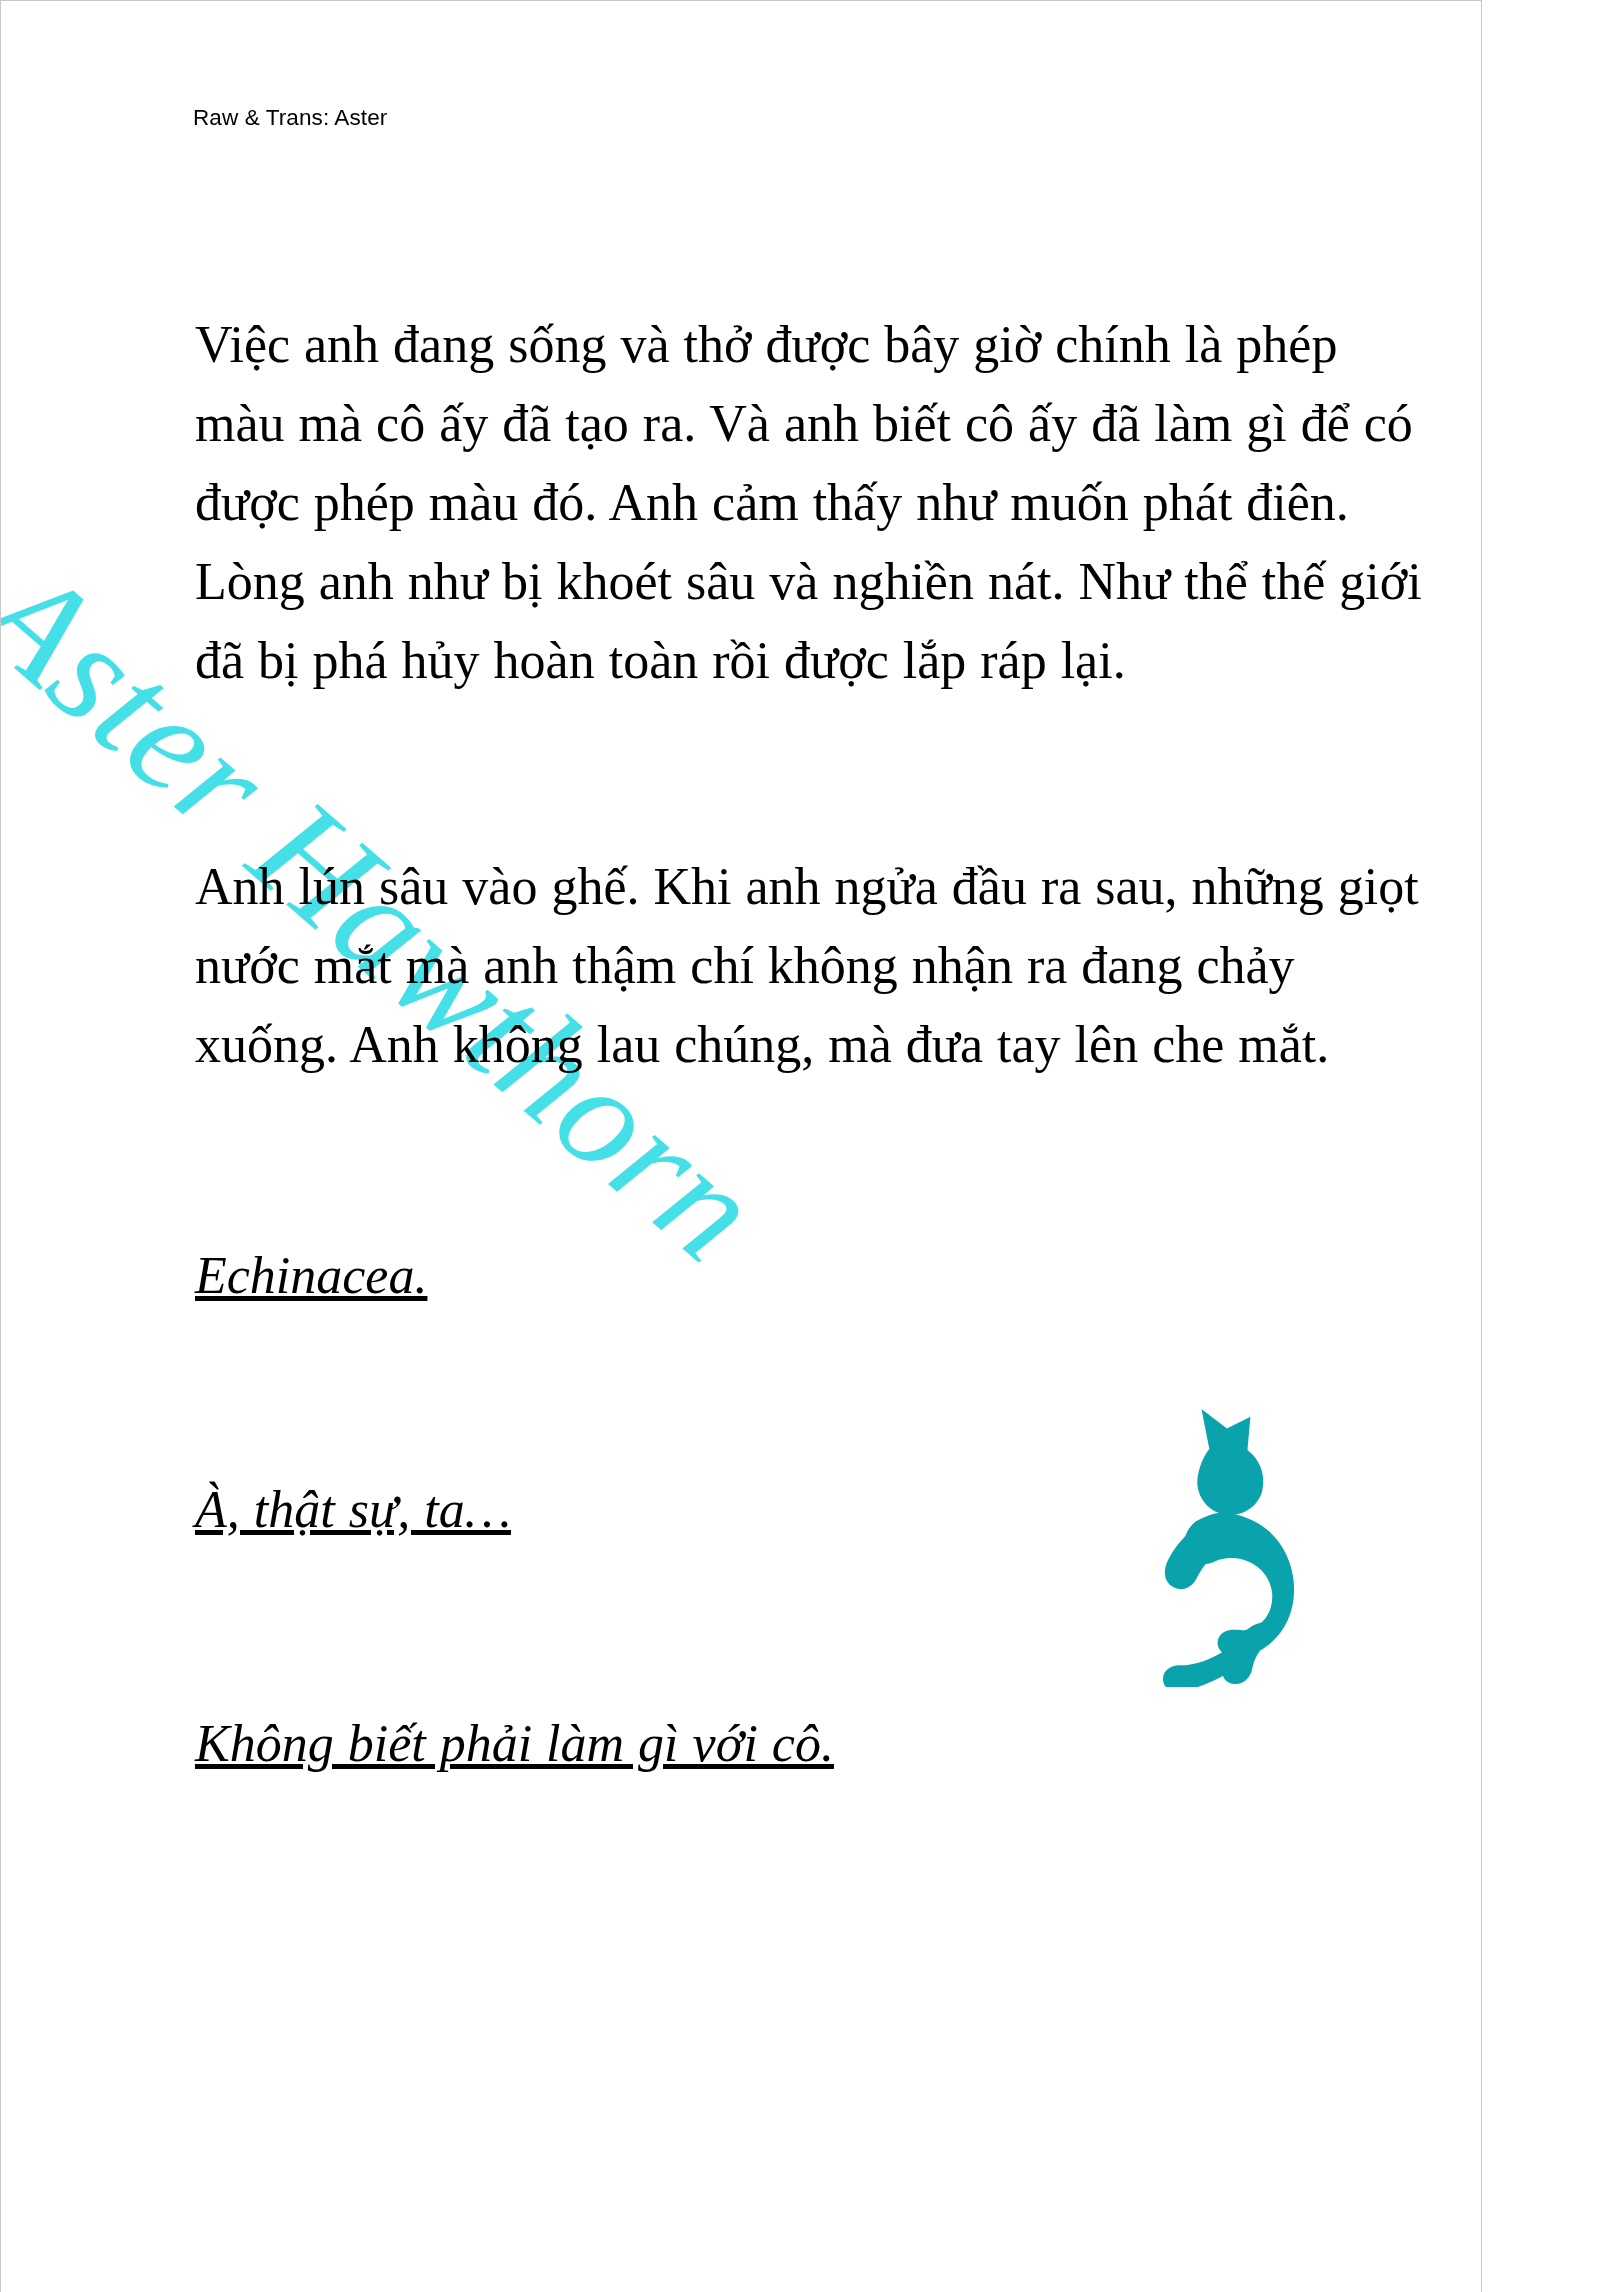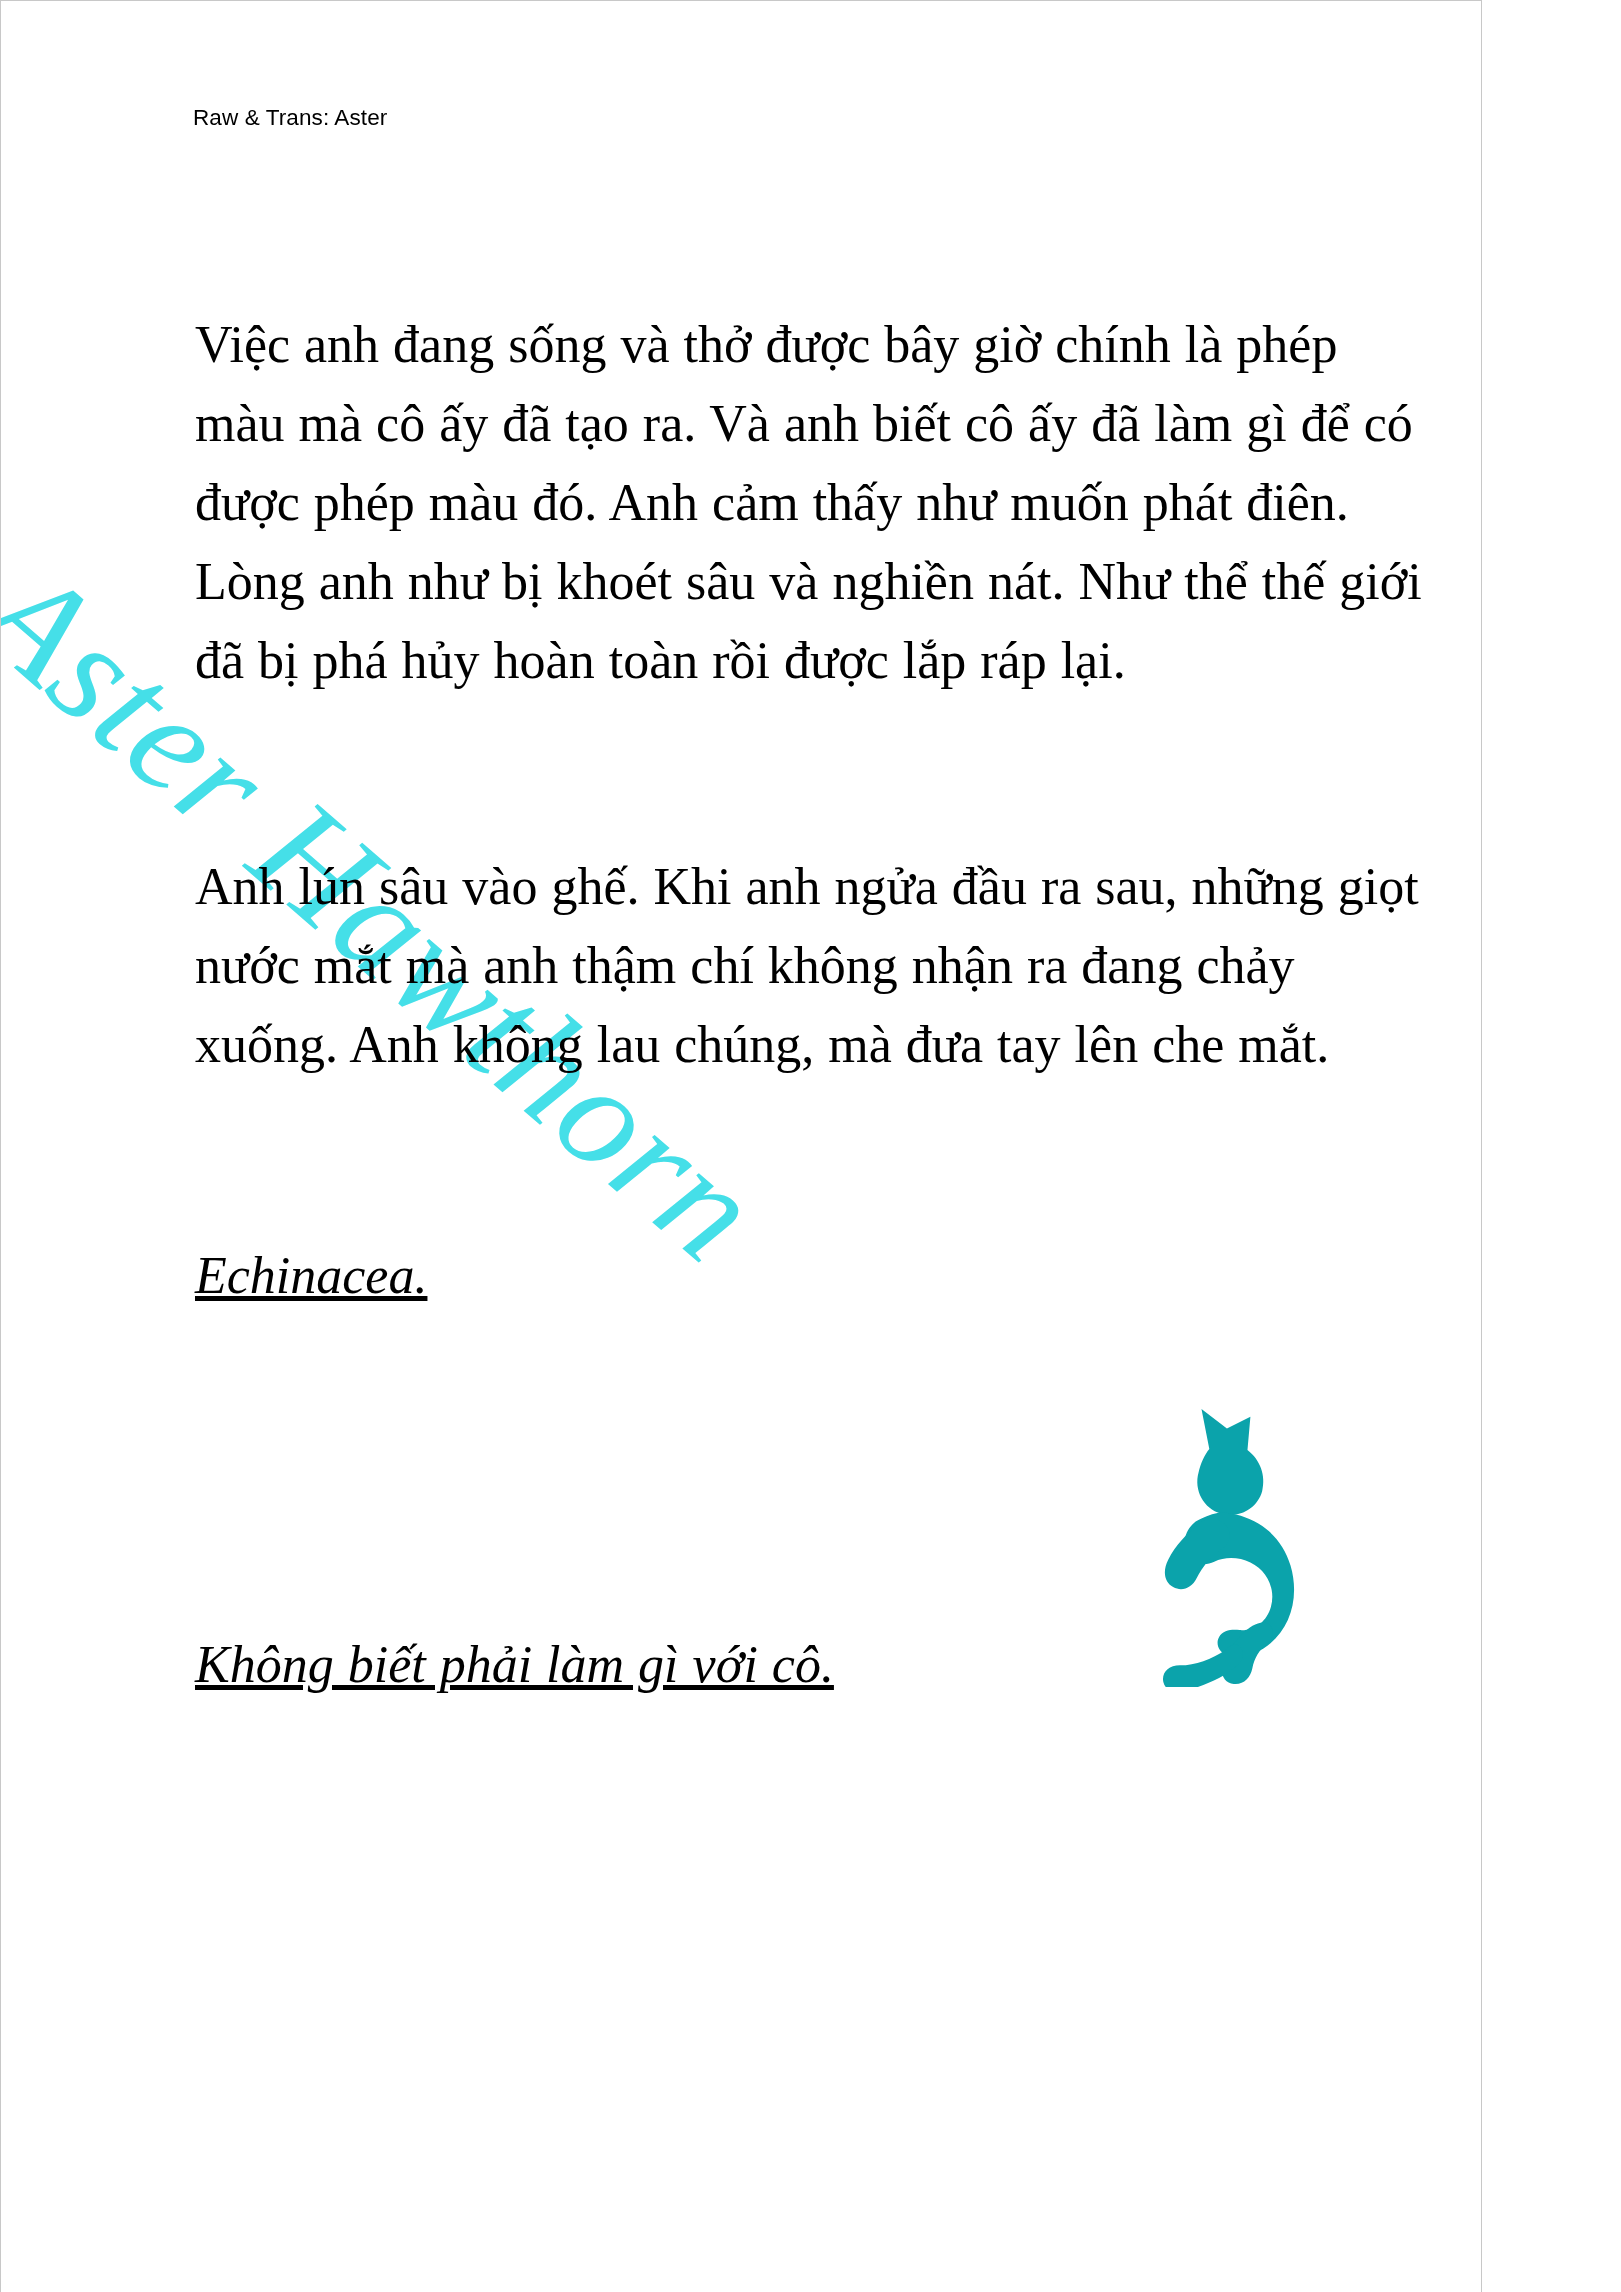--- a/index.html
+++ b/index.html
@@ -105,20 +105,21 @@
     <div class="gap-1"></div>
 
     <p class="para">Anh lún sâu vào ghế. Khi anh ngửa đầu ra sau, những giọt nước mắt mà anh thậm chí không nhận ra đang chảy xuống. Anh không lau chúng, mà đưa tay lên che mắt.</p>
 
     <div class="gap-2"></div>
 
     <p class="para italic">Echinacea.</p>
 
     <div class="gap-3"></div>
 
+    <p class="para italic">À, thật sự, ta…</p>
 
     <div class="gap-4"></div>
 
     <p class="para italic">Không biết phải làm gì với cô.</p>
 
   </div>
 
   <div class="cat-logo">
     <svg viewBox="0 0 185 290" xmlns="http://www.w3.org/2000/svg" aria-hidden="true">
       <g class="cat-body">

